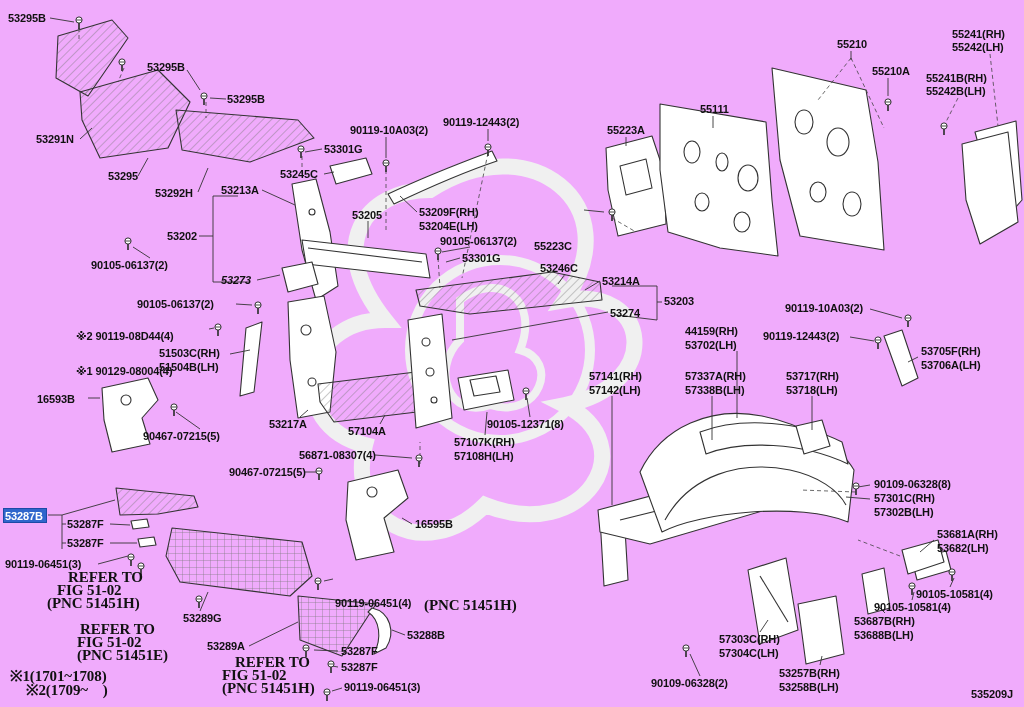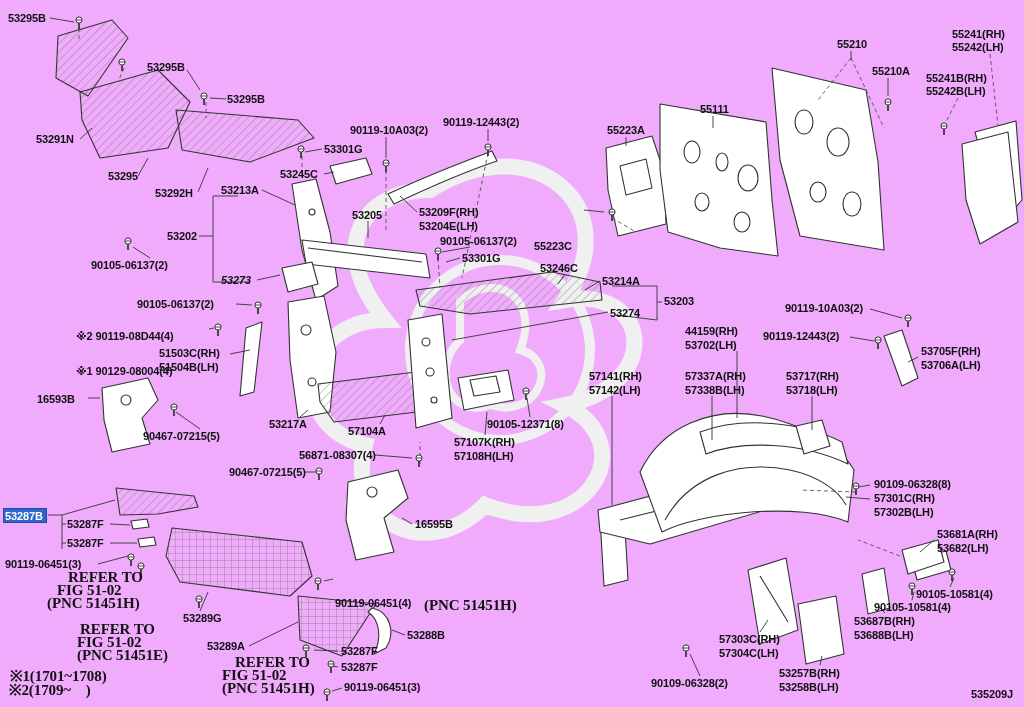--- a/index.html
+++ b/index.html
@@ -296,21 +296,21 @@
       <div class="label note" style="left: 222px; top: 669px;">FIG 51-02</div>
       <div class="label note" style="left: 222px; top: 682px;">(PNC 51451H)</div>
       <div class="label" style="left: 415px; top: 518px;">16595B</div>
       <div class="label" style="left: 335px; top: 573px; margin-top: 24px;">90119-06451(4)</div>
       <div class="label note" style="left: 424px; top: 599px;">(PNC 51451H)</div>
       <div class="label" style="left: 407px; top: 629px;">53288B</div>
       <div class="label" style="left: 341px; top: 645px;">53287F</div>
       <div class="label" style="left: 341px; top: 661px;">53287F</div>
       <div class="label" style="left: 344px; top: 681px;">90119-06451(3)</div>
       <div class="label note" style="left: 10px; top: 670px;">※1(1701~1708)</div>
-      <div class="label note" style="left: 9px; top: 684px;">※2(1709~    )</div>
+      <div class="label note" style="left: 26px; top: 684px;">※2(1709~    )</div>
       <div class="label" style="left: 837px; top: 38px;">55210</div>
       <div class="label" style="left: 952px; top: 28px;">55241(RH)</div>
       <div class="label" style="left: 952px; top: 41px;">55242(LH)</div>
       <div class="label" style="left: 872px; top: 65px;">55210A</div>
       <div class="label" style="left: 926px; top: 72px;">55241B(RH)</div>
       <div class="label" style="left: 926px; top: 85px;">55242B(LH)</div>
       <div class="label" style="left: 700px; top: 103px;">55111</div>
       <div class="label" style="left: 607px; top: 124px;">55223A</div>
       <div class="label" style="left: 534px; top: 204px; margin-top: 36px;">55223C</div>
       <div class="label" style="left: 785px; top: 302px;">90119-10A03(2)</div>

